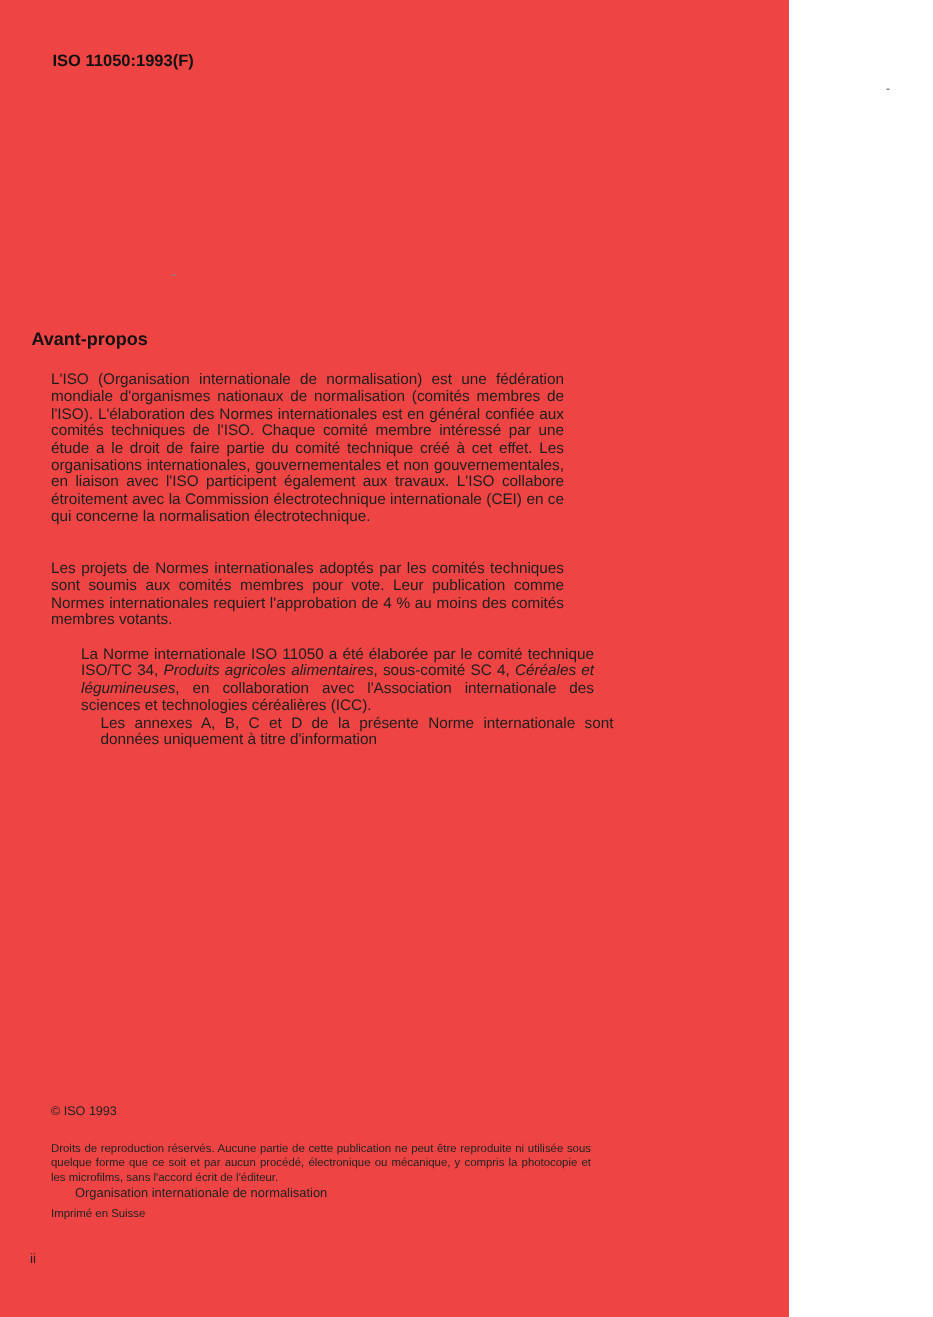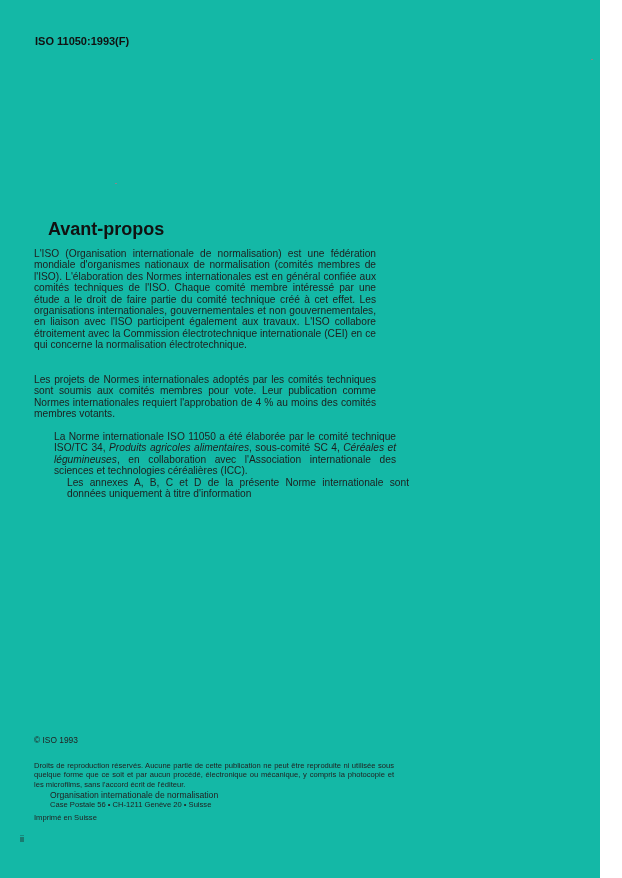--- a/index.html
+++ b/index.html
@@ -11,42 +11,42 @@
       width: 622px;
       height: 878px;
       position: relative;
       overflow: hidden;
       font-family: "Liberation Sans", sans-serif;
       color: #1a1a1a;
     }
     .page {
       position: absolute;
       left: 0; top: 0;
-      width: 600px; height: 878px;
-      background: #14b8a6;
+      width: 526px; height: 878px;
+      background: #ef4444;
     }
     .doc-id {
       position: absolute;
       left: 35px;
       top: 35px;
       font-size: 11px;
       font-weight: bold;
       letter-spacing: 0px;
       color: #111;
     }
     .speck {
       position: absolute;
       width: 2px; height: 1px;
       background: #888;
     }
     .title {
       position: absolute;
-      left: 48px;
+      left: 21px;
       top: 219px;
-      font-size: 18px;
+      font-size: 12px;
       font-weight: bold;
       color: #111;
     }
     .body-text {
       position: absolute;
       left: 34px;
       width: 342px;
       font-size: 10.2px;
       line-height: 11.4px;
       text-align: justify;
@@ -110,19 +110,18 @@
   <p class="body-text p2">Les projets de Normes internationales adoptés par les comités techniques sont soumis aux comités membres pour vote. Leur publication comme Normes internationales requiert l'approbation de 4 % au moins des comités membres votants.</p>
 
   <p class="body-text p3"><span>La Norme internationale ISO 11050 a été élaborée par le comité technique ISO/TC 34, </span><em>Produits agricoles alimentaires</em><span>, sous-comité SC 4, </span><em>Céréales et légumineuses</em><span>, en collaboration avec l'Association internationale des sciences et technologies céréalières (ICC).</span></p>
 
   <p class="body-text p4">Les annexes A, B, C et D de la présente Norme internationale sont données uniquement à titre d'information</p>
 
   <div class="footer">
     <div class="copyright">© ISO 1993</div>
     <div class="rights">Droits de reproduction réservés. Aucune partie de cette publication ne peut être reproduite ni utilisée sous quelque forme que ce soit et par aucun procédé, électronique ou mécanique, y compris la photocopie et les microfilms, sans l'accord écrit de l'éditeur.</div>
     <div class="org">Organisation internationale de normalisation</div>
-    <div class="addr">Case Postale 56 • CH-1211 Genève 20 • Suisse</div>
     <div class="printed">Imprimé en Suisse</div>
   </div>
 
   <div class="page-number">ii</div>
 
 </div>
 
 </body></html>

